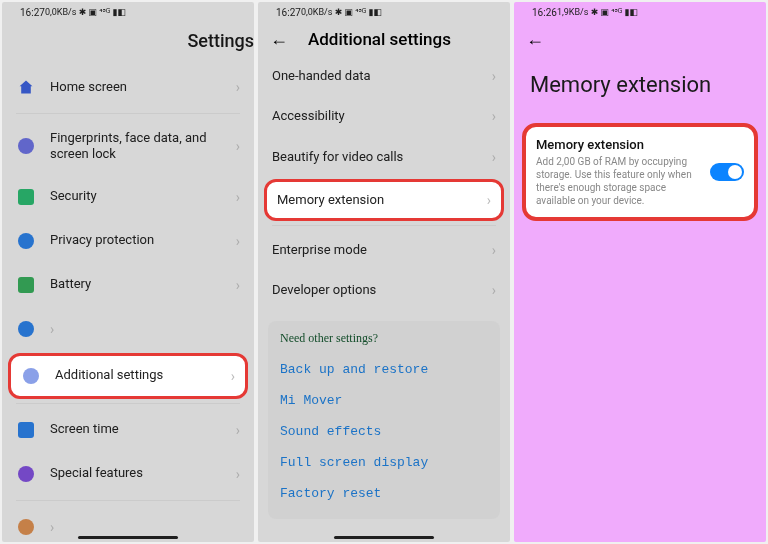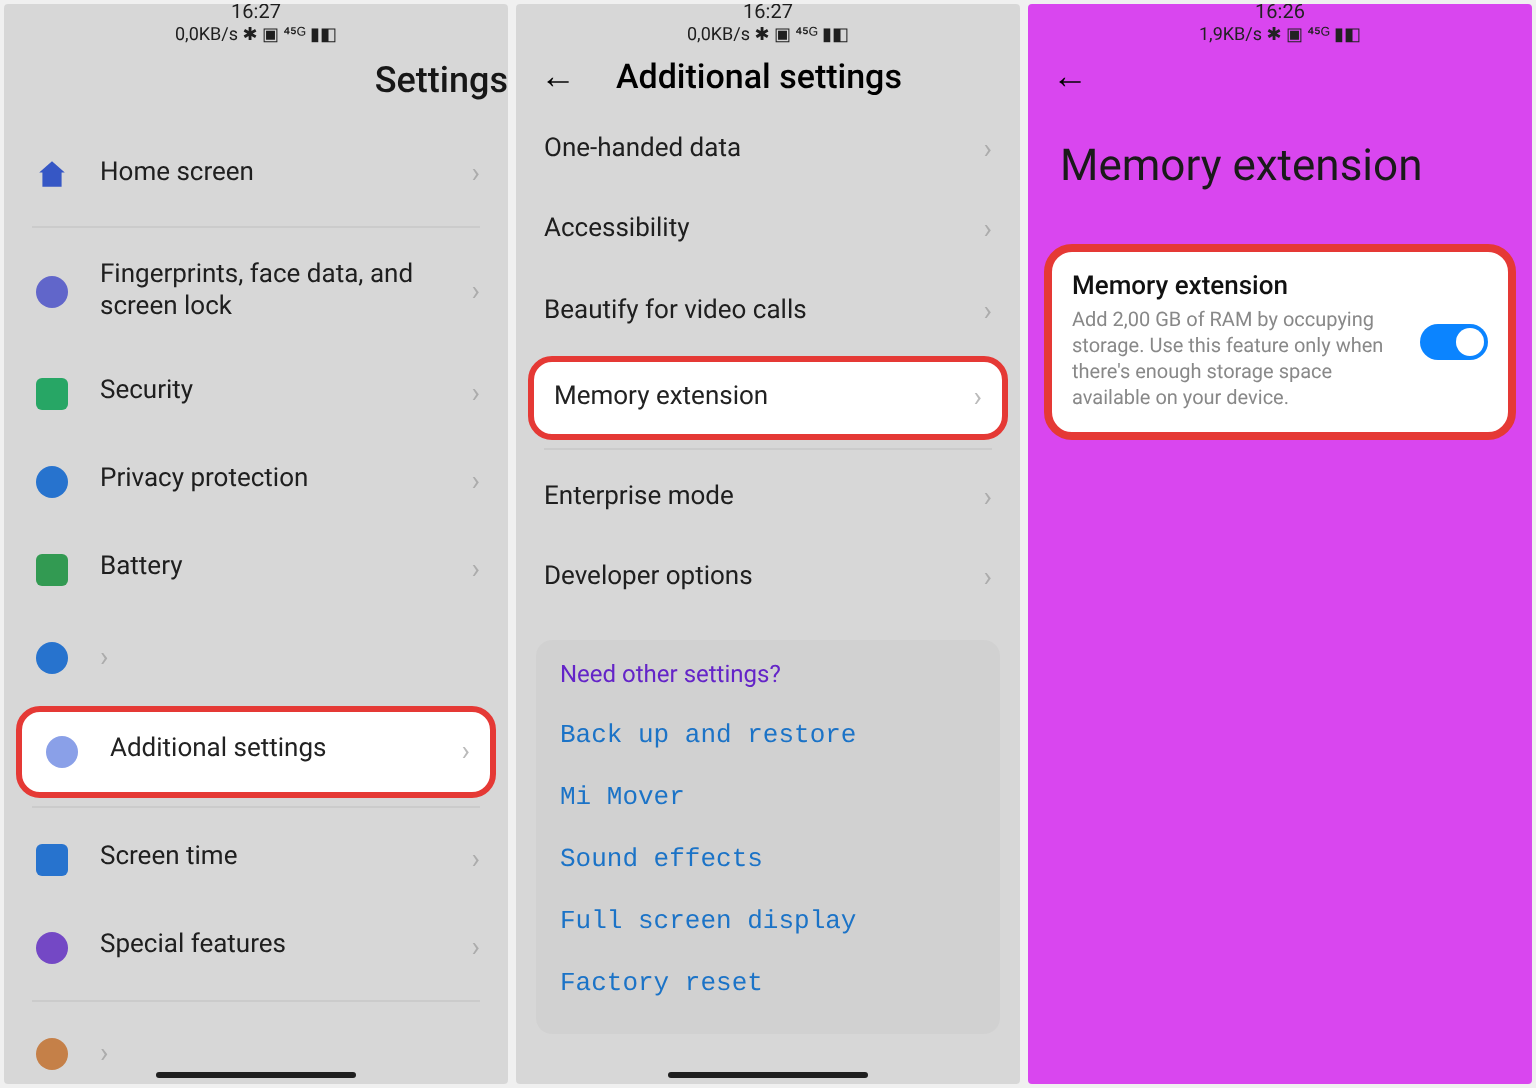--- a/index.html
+++ b/index.html
@@ -1,36 +1,36 @@
 <!DOCTYPE html>
 <html><head>
 <meta charset="utf-8">
 <style>
   * { box-sizing: border-box; margin: 0; padding: 0; font-family: -apple-system, BlinkMacSystemFont, 'Segoe UI', Roboto, sans-serif; }
   body { background: #f0f0f0; display: flex; width: 768px; height: 544px; gap: 4px; padding: 2px; }
-  .screen { flex: 1; background: #d946ef; position: relative; overflow: hidden; border-radius: 2px; }
+  .screen { flex: 1; background: #f0abfc; position: relative; overflow: hidden; border-radius: 2px; }
   .screen.dim { background: #eaeaea; }
   .dim .overlay-dim { position: absolute; inset: 0; background: rgba(0,0,0,0.08); pointer-events: none; z-index: 5; }
-  .status-bar { display: flex; justify-content: center; align-items: center; padding: 4px 28px; font-size: 10px; color: #222; height: 20px; flex-direction: column; }
+  .status-bar { display: flex; justify-content: flex-start; align-items: center; padding: 4px 18px; font-size: 10px; color: #222; height: 20px; }
   .status-right { display: flex; align-items: center; gap: 2px; font-size: 9px; }
   .header { text-align: right; padding: 8px 0 14px; position: relative; }
   .header h1 { font-size: 18px; font-weight: 500; color: #1a1a1a; }
   .header-left { display: flex; align-items: center; padding: 6px 12px 0 12px; gap: 14px; }
   .header-left h1 { font-size: 17px; font-weight: 500; }
   .big-title { font-size: 22px; font-weight: 400; color: #1a1a1a; padding: 16px 16px 20px 16px; }
   .back { font-size: 18px; cursor: pointer; width: 24px; }
   .row { display: flex; align-items: center; padding: 12px 14px; font-size: 13px; color: #222; position: relative; }
   .row .icon { width: 20px; height: 20px; margin-right: 14px; flex-shrink: 0; display: flex; align-items: center; justify-content: center; }
   .row .label { flex: 1; line-height: 1.25; }
   .chev { color: #bbb; font-size: 14px; }
   .divider { height: 1px; background: #ddd; margin: 4px 14px; }
   .highlight { border: 3px solid #e53935; border-radius: 12px; background: #fff; margin: 2px 6px; position: relative; z-index: 10; }
   .highlight .row { padding: 10px 10px; }
   .section-card { background: #e3e3e3; margin: 10px 10px; border-radius: 8px; padding: 10px 12px; }
-  .section-card .hint { font-size: 12px; color: #6d28d9; margin-bottom: 8px; }
+  .section-card .hint { font-size: 12px; color: #14532d; margin-bottom: 8px; font-family: Liberation Serif, serif; }
   .link-item { font-size: 13px; color: #1e7dd8; padding: 8px 0; font-family: Liberation Mono, monospace; }
   .home-ind { position: absolute; bottom: 3px; left: 50%; transform: translateX(-50%); width: 100px; height: 3px; background: #222; border-radius: 3px; }
   .mem-card { margin: 6px 8px; border: 4px solid #e53935; border-radius: 14px; padding: 10px 10px; display: flex; align-items: center; gap: 8px; background: #fff; }
   .mem-text { flex: 1; }
   .mem-title { font-size: 13px; font-weight: 500; color: #111; margin-bottom: 3px; }
   .mem-desc { font-size: 10px; color: #888; line-height: 1.3; }
   .toggle { width: 34px; height: 18px; background: #0b84ff; border-radius: 10px; position: relative; flex-shrink: 0; }
   .toggle::after { content: ""; position: absolute; width: 14px; height: 14px; background: #fff; border-radius: 50%; right: 2px; top: 2px; }
   
   .ic-home { background: #3b5fd6; border-radius: 4px; clip-path: polygon(50% 10%, 90% 45%, 80% 45%, 80% 90%, 20% 90%, 20% 45%, 10% 45%); }

